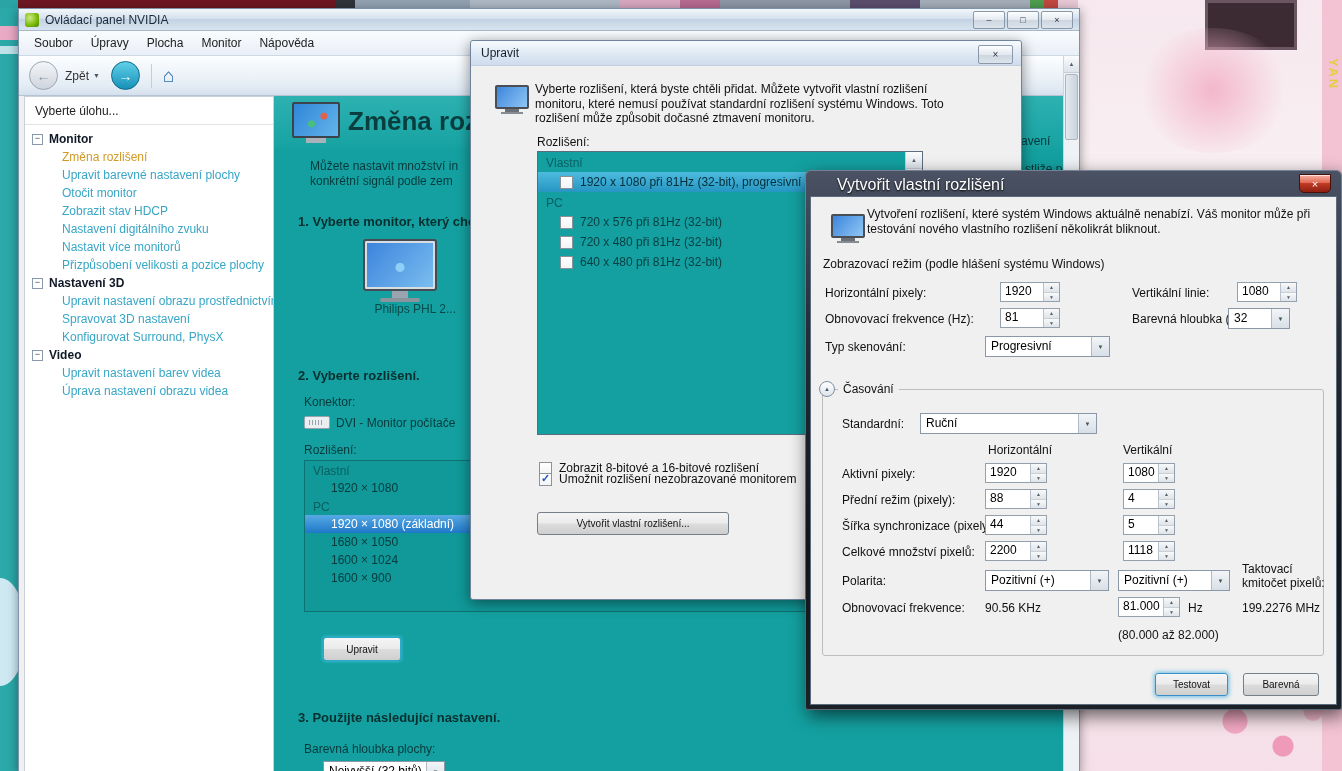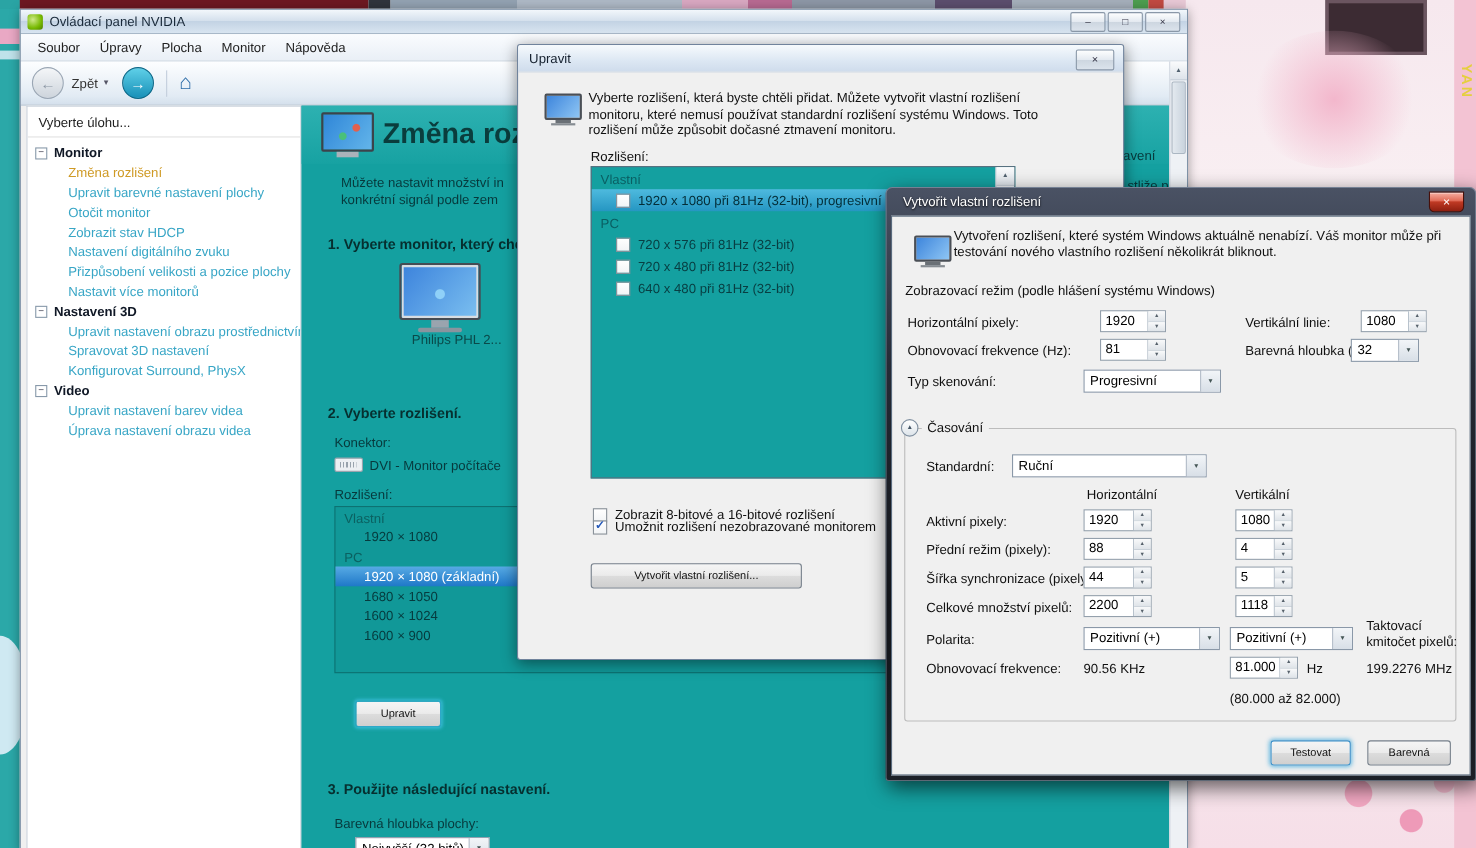--- a/index.html
+++ b/index.html
@@ -98,21 +98,21 @@
   .el-thumb{position:absolute;left:1px;right:1px;top:18px;height:90px;background:linear-gradient(90deg,#e3e9ef,#c9d3dd);border:1px solid #aab6c2;border-radius:2px;}
   .el-scroll .sb-bot{position:absolute;bottom:0;left:0;right:0;border-top:1px solid #c4cdd6;border-bottom:none;}
   .cb{width:13px;height:13px;background:linear-gradient(#fff,#f2f4f6);border:1px solid #8a929a;display:inline-flex;align-items:center;justify-content:center;flex:none;box-sizing:border-box;}
   .cb span{font-size:11px;color:#2458b8;line-height:1;font-weight:bold;margin-top:-1px;}
   .cbrow{position:absolute;display:flex;align-items:center;gap:7px;}
   .cb-lbl{font-size:12px;color:#111;white-space:nowrap;}
   
   .custom-dialog{position:absolute;left:805px;top:170px;width:537px;height:540px;z-index:30;border-radius:6px 6px 3px 3px;
     background:linear-gradient(180deg,#4a5264,#262b36 30%,#121419 70%,#1c2027);
     box-shadow:inset 0 0 0 1px rgba(160,175,195,.5), 3px 6px 18px rgba(0,0,0,.6);box-sizing:border-box;}
-  .cd-title{position:absolute;left:16px;top:6px;font-size:12px;color:#fff;text-shadow:0 1px 2px #000;white-space:nowrap;}
+  .cd-title{position:absolute;left:32px;top:6px;font-size:16px;color:#fff;text-shadow:0 1px 2px #000;white-space:nowrap;}
   .cd-close{position:absolute;top:4px;right:11px;width:32px;height:19px;border-radius:0 0 5px 5px;
     background:linear-gradient(#f6b0a4,#e06a56 45%,#c03a24 50%,#8e1f10);border:1px solid #47100a;color:#fff;font-size:11px;
     display:flex;align-items:center;justify-content:center;box-shadow:inset 0 1px 0 rgba(255,255,255,.65);box-sizing:border-box;}
   .cd-body{position:absolute;left:5px;right:5px;top:26px;bottom:5px;background:#f0f0f0;border:1px solid #5a6b7e;box-sizing:border-box;}
   .spin{position:absolute;display:flex;height:20px;border:1px solid #94a0ac;background:#fff;box-sizing:border-box;}
   .sp-v{flex:1;font-size:12px;padding:1px 4px;color:#000;white-space:nowrap;overflow:hidden;}
   .sp-a{width:15px;display:flex;flex-direction:column;border-left:1px solid #b8c2cc;flex:none;}
   .sp-u,.sp-d{flex:1;font-size:5px;color:#55606a;background:linear-gradient(#f8f9fa,#dfe4e9);display:flex;align-items:center;justify-content:center;}
   .sp-u{border-bottom:1px solid #c8d0d8;}
   .cd-group{position:absolute;left:17px;top:219px;width:502px;height:267px;border:1px solid #bcbcbc;border-radius:3px;box-sizing:border-box;}
@@ -195,22 +195,22 @@
       <div class="tree">
         <div class="t-root">
             <span class="exp">−</span>
             <span>Monitor</span>
           </div>
         <div class="t-sub sel">Změna rozlišení</div>
         <div class="t-sub">Upravit barevné nastavení plochy</div>
         <div class="t-sub">Otočit monitor</div>
         <div class="t-sub">Zobrazit stav HDCP</div>
         <div class="t-sub">Nastavení digitálního zvuku</div>
+        <div class="t-sub">Nastavit více monitorů</div>
         <div class="t-sub">Přizpůsobení velikosti a pozice plochy</div>
-        <div class="t-sub">Nastavit více monitorů</div>
         <div class="t-root">
             <span class="exp">−</span>
             <span>Nastavení 3D</span>
           </div>
         <div class="t-sub">Upravit nastavení obrazu prostřednictvím</div>
         <div class="t-sub">Spravovat 3D nastavení</div>
         <div class="t-sub">Konfigurovat Surround, PhysX</div>
         <div class="t-root">
             <span class="exp">−</span>
             <span>Video</span>

